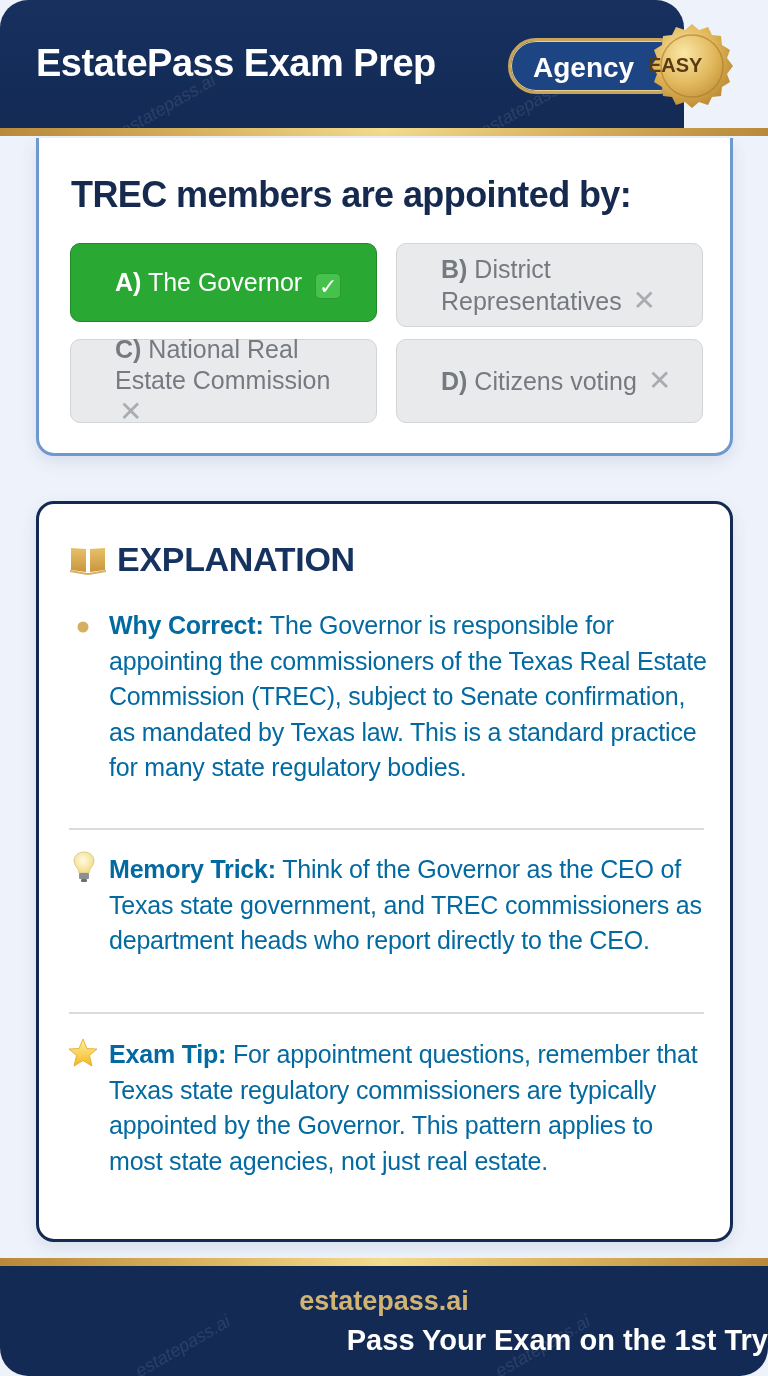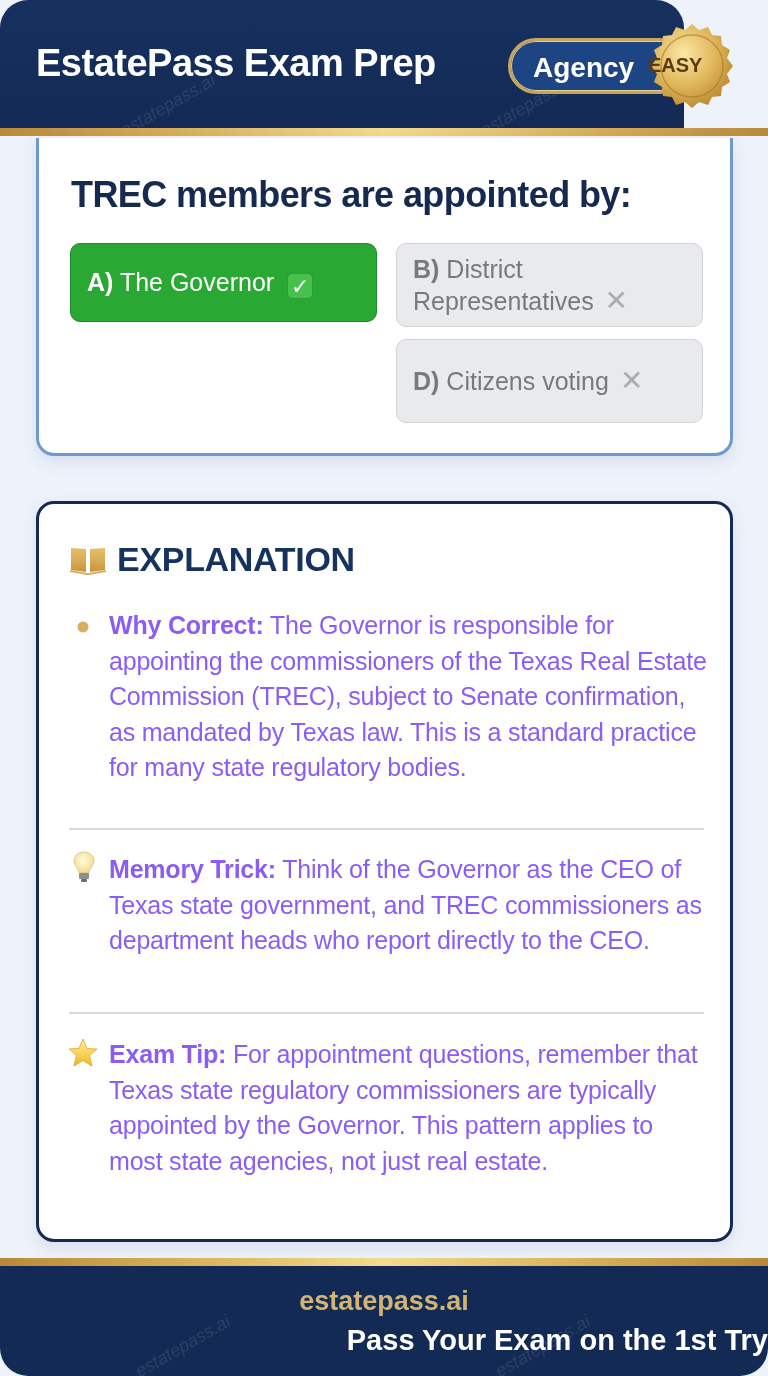--- a/index.html
+++ b/index.html
@@ -67,21 +67,21 @@
     position: absolute; width: 307px; height: 80px;
     border-radius: 10px;
     background: #e9eaec; border: 1.5px solid #d2d4d8;
     color: #767a80; font-size: 25px; line-height: 31px;
     padding: 8px 16px;
     display: flex; align-items: center;
   }
   .option.correct {
     background: #29a833; border: 1.5px solid #1f8a28; color: #ffffff;
   }
-  .option .inner { display: block; }
+  .option .inner { display: block; margin-left: 28px; }
   .option .letter { font-weight: bold; }
   .option .mark-x { color: #a9acb0; font-weight: bold; font-size: 28px; margin-left: 4px; }
   .check-box {
     display: inline-block; width: 26px; height: 26px; border-radius: 5px;
     background: #46c24c; color: #fff; font-size: 22px; line-height: 26px;
     text-align: center; margin-left: 6px; vertical-align: -3px; font-weight: bold;
     border: 1px solid #2e9a35;
   }
   .opt-a { left: 31px; top: 105px; height: 79px; }
   .opt-b { left: 357px; top: 105px; height: 84px; }
@@ -98,21 +98,21 @@
     margin-top: 14px;
   }
   .exp-header {
     position: absolute; left: 30px; top: 36px; display: flex; align-items: center;
   }
   .exp-title {
     color: #16325e; font-size: 34px; font-weight: bold; margin-left: 10px; letter-spacing: -0.3px;
   }
   .exp-item {
     position: absolute; left: 70px; width: 600px;
-    color: #8b5cf6; font-size: 25px; line-height: 35.5px;
+    color: #0369a1; font-size: 25px; line-height: 35.5px;
     letter-spacing: -0.2px;
   }
   .exp-item b { font-weight: bold; }
   .exp-icon { position: absolute; }
   .divider {
     position: absolute; left: 30px; width: 635px; height: 1.5px; background: #d8dade;
   }
 
   
   .footer {
@@ -169,20 +169,27 @@
   </div>
 
   <div class="option opt-b">
     <span class="inner">
       <span class="letter">B)</span>
       <span>District Representatives</span>
       <span class="mark-x">✕</span>
     </span>
   </div>
 
+  <div class="option opt-c">
+    <span class="inner">
+      <span class="letter">C)</span>
+      <span>National Real Estate Commission</span>
+      <span class="mark-x">✕</span>
+    </span>
+  </div>
 
   <div class="option opt-d">
     <span class="inner">
       <span class="letter">D)</span>
       <span>Citizens voting</span>
       <span class="mark-x">✕</span>
     </span>
   </div>
 </div>
 

